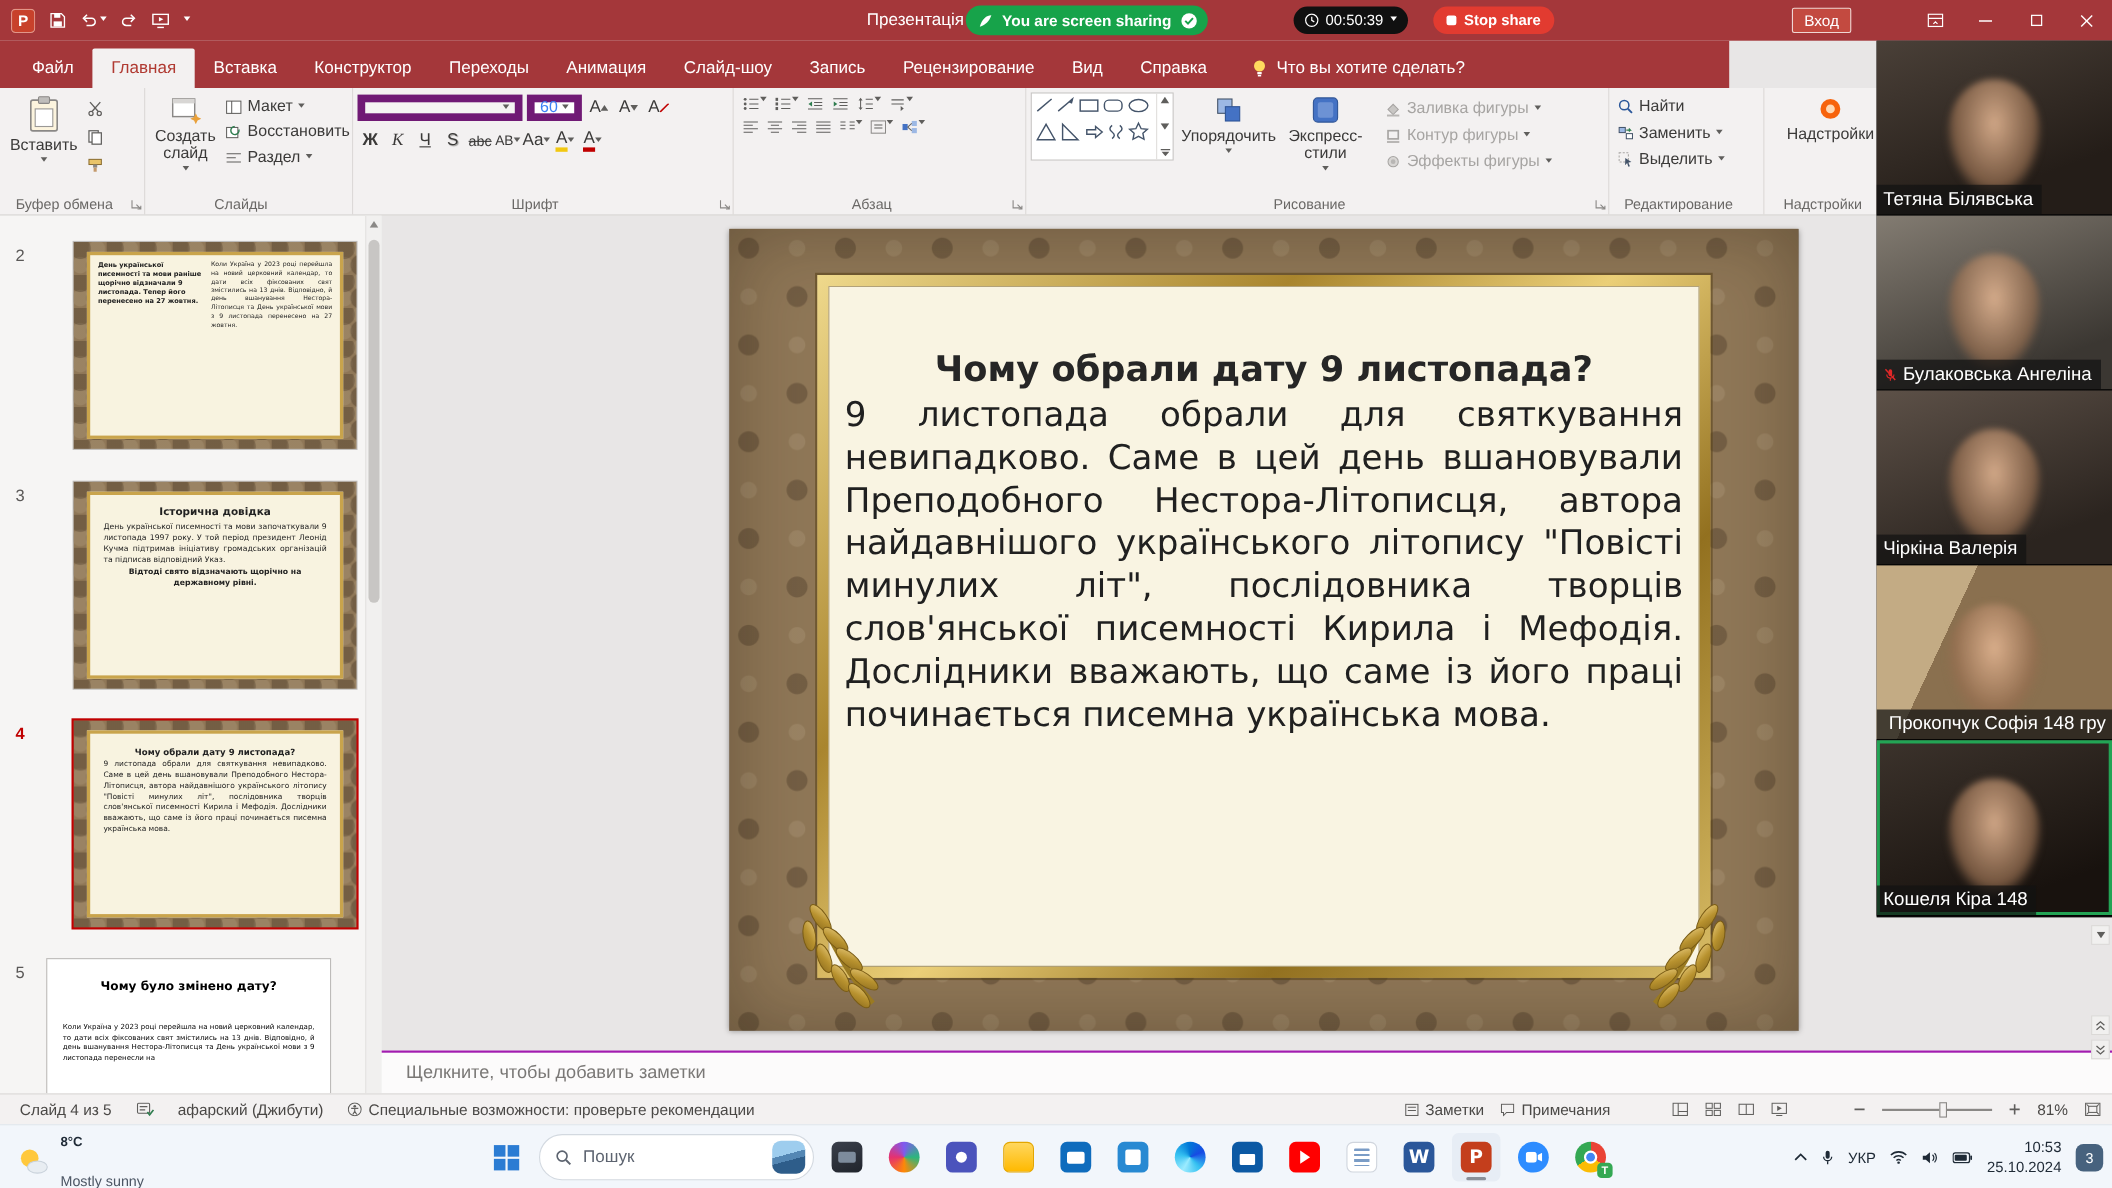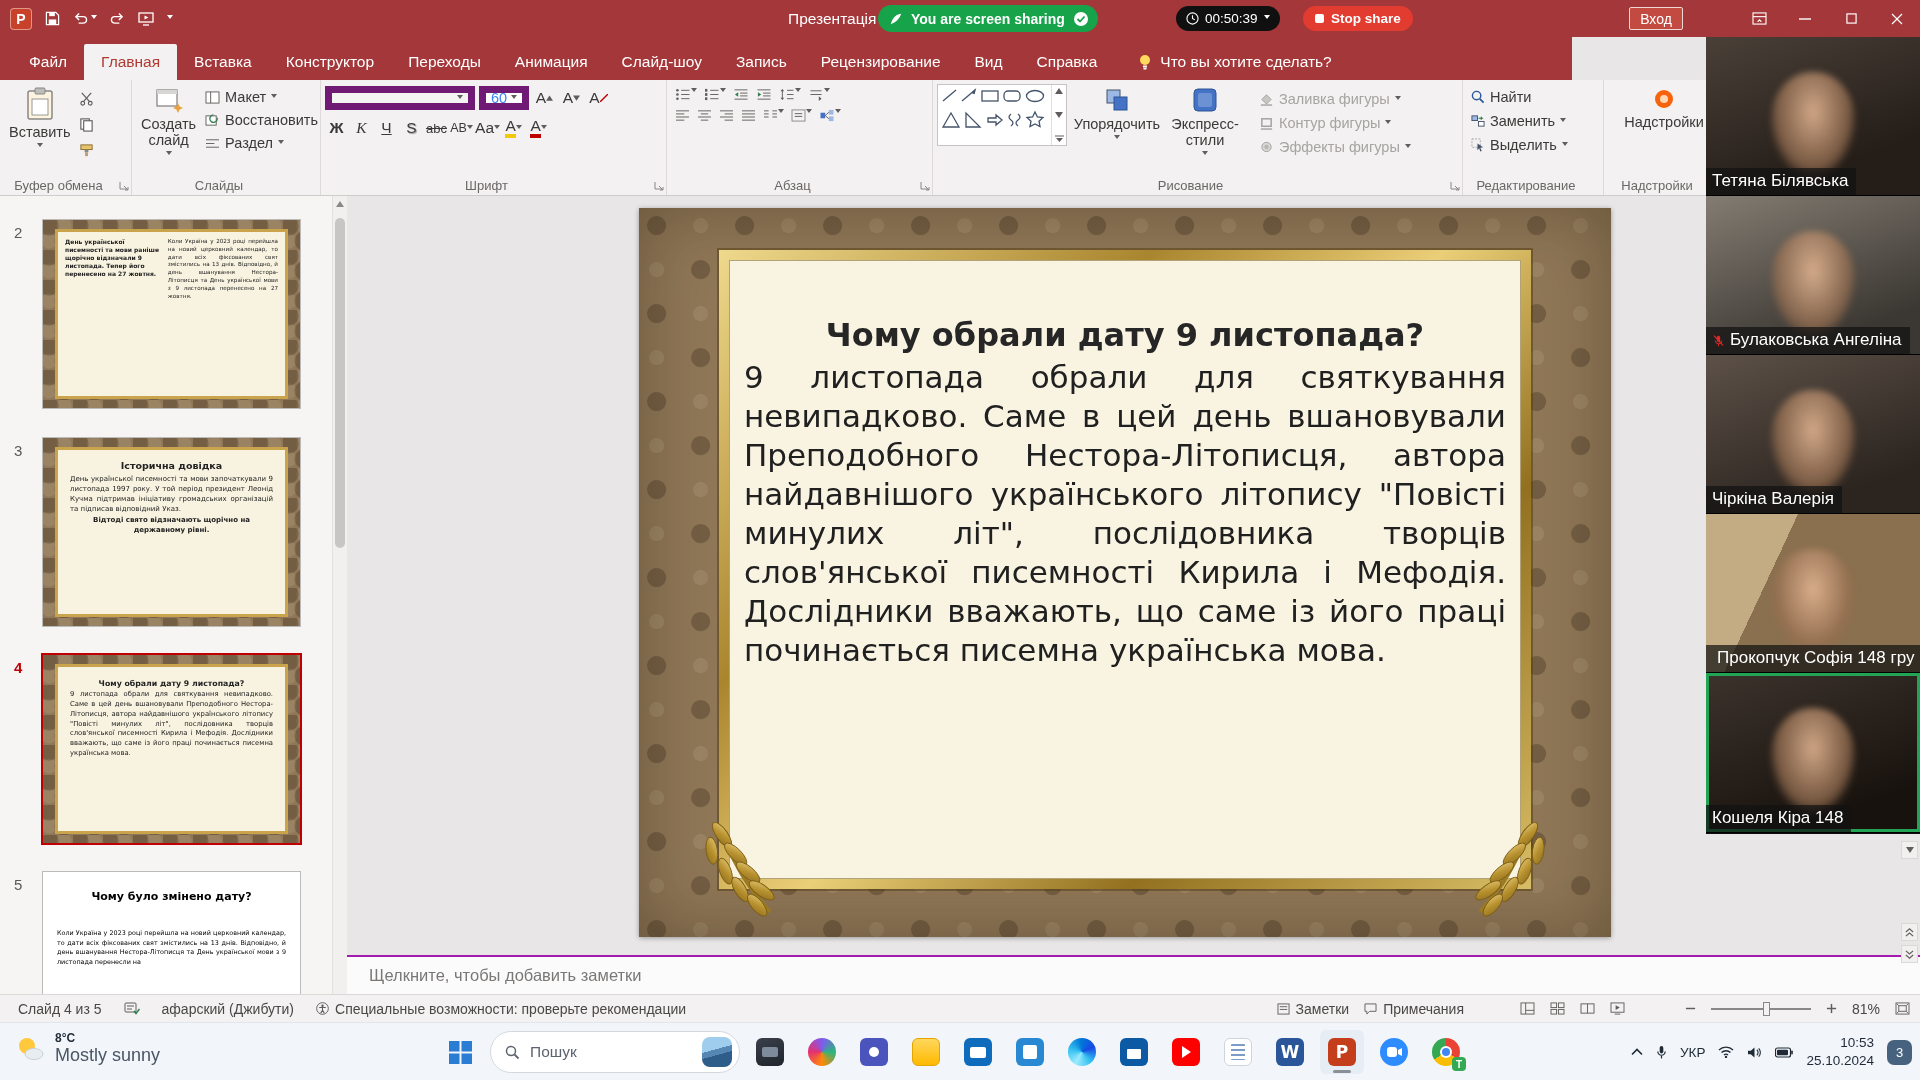--- a/index.html
+++ b/index.html
@@ -52,21 +52,21 @@
 .pscroll .pthumb{position:absolute;left:2px;right:2px;top:22px;height:330px;background:#C8C6C4;border-radius:5px;}
 .snum{position:absolute;left:14px;font-size:15px;color:#5a5857;}
 .snum.sel{color:#C00000;font-weight:bold;}
 .thumbslide{position:absolute;left:43px;width:257px;height:188px;box-shadow:0 0 0 1px #BDBBB9;background:#8F7757;overflow:hidden;}
 .thumbslide.sel{box-shadow:0 0 0 2px #C00000;}
 .damask{background-color:#8F7757;background-image:
  radial-gradient(circle at 20% 20%, rgba(44,30,18,.28) 9px, transparent 10px),
  radial-gradient(circle at 70% 70%, rgba(44,30,18,.28) 9px, transparent 10px),
  radial-gradient(circle at 70% 20%, rgba(255,240,210,.10) 7px, transparent 8px),
  radial-gradient(circle at 20% 70%, rgba(255,240,210,.10) 7px, transparent 8px);
- background-size:88px 88px;}
+ background-size:88px 88px;margin-left:24px;}
 .damask.mini{background-size:30px 30px;}
 .tframe{position:absolute;left:12px;right:12px;top:9px;bottom:9px;background:#F8F3E0;border:3px solid #C9A44C;padding:6px 7px;overflow:hidden;font-family:"DejaVu Sans",sans-serif;color:#222;}
 .t-title{font-weight:bold;text-align:center;}
 .t-body{text-align:justify;}
 
 
 #mainarea{position:absolute;left:347px;top:196px;right:0;height:759px;background:#E8E6E6;}
 #slide{position:absolute;left:292px;top:12px;width:972px;height:729px;box-shadow:0 1px 5px rgba(0,0,0,.35), inset 0 0 70px rgba(35,22,8,.35);}
 #frame{position:absolute;left:80px;right:80px;top:42px;bottom:48px;border:10px solid transparent;
  background:linear-gradient(#F9F4E2,#F9F4E2) padding-box,
@@ -83,21 +83,21 @@
 #statusbar{position:absolute;left:0;right:0;top:994px;height:28px;background:#F3F1F1;border-top:1px solid #DBD9D7;display:flex;align-items:center;font-size:14px;color:#4a4846;padding:0 10px 0 18px;}
 .sb-item{display:flex;align-items:center;gap:6px;margin-right:22px;white-space:nowrap;}
 .sb-right{margin-left:auto;display:flex;align-items:center;gap:15px;}
 .zoomtrack{width:100px;height:2px;background:#8a8886;position:relative;}
 .zoomthumb{position:absolute;left:52px;top:-6px;width:7px;height:14px;background:#F3F1F1;border:1px solid #8a8886;}
 
 
 #taskbar{position:absolute;left:0;right:0;top:1022px;height:58px;background:#F2F6FB;border-top:1px solid #E1E6EC;}
 .weather{position:absolute;left:12px;top:8px;display:flex;gap:9px;align-items:center;}
 .wtemp{font-size:12px;font-weight:bold;color:#1f2a36;}
-.wdesc{font-size:18px;color:#4b5563;}
+.wdesc{font-size:13px;color:#4b5563;margin-top:21px;}
 .tb-center{position:absolute;left:438px;top:7px;display:flex;align-items:center;gap:8px;}
 .search{width:250px;height:42px;background:#fff;border:1px solid #D3D9E0;border-radius:21px;display:flex;align-items:center;gap:10px;padding:0 7px 0 14px;color:#5d6470;font-size:15.5px;}
 .thumbimg{margin-left:auto;width:30px;height:30px;border-radius:8px;background:linear-gradient(165deg,#9ecdee 0 42%,#5487b4 42% 58%,#2e5d8a 58%);}
 .appic{width:44px;height:44px;border-radius:6px;display:flex;align-items:center;justify-content:center;position:relative;}
 .appic.active{background:#E7EDF5;}
 .appic.active::after{content:"";position:absolute;bottom:1px;left:13px;width:18px;height:3px;border-radius:2px;background:#8A8F98;}
 .logo{width:28px;height:28px;border-radius:6px;display:flex;align-items:center;justify-content:center;color:#fff;font-weight:bold;font-size:17px;font-family:"DejaVu Sans",sans-serif;}
 .round{border-radius:50%;}
 .appbadge{position:absolute;right:2px;bottom:3px;width:14px;height:14px;border-radius:4px;background:#34A853;color:#fff;font-size:10px;font-weight:bold;display:flex;align-items:center;justify-content:center;}
 .tray{position:absolute;right:8px;top:0;height:58px;display:flex;align-items:center;gap:13px;color:#1f2a36;}

